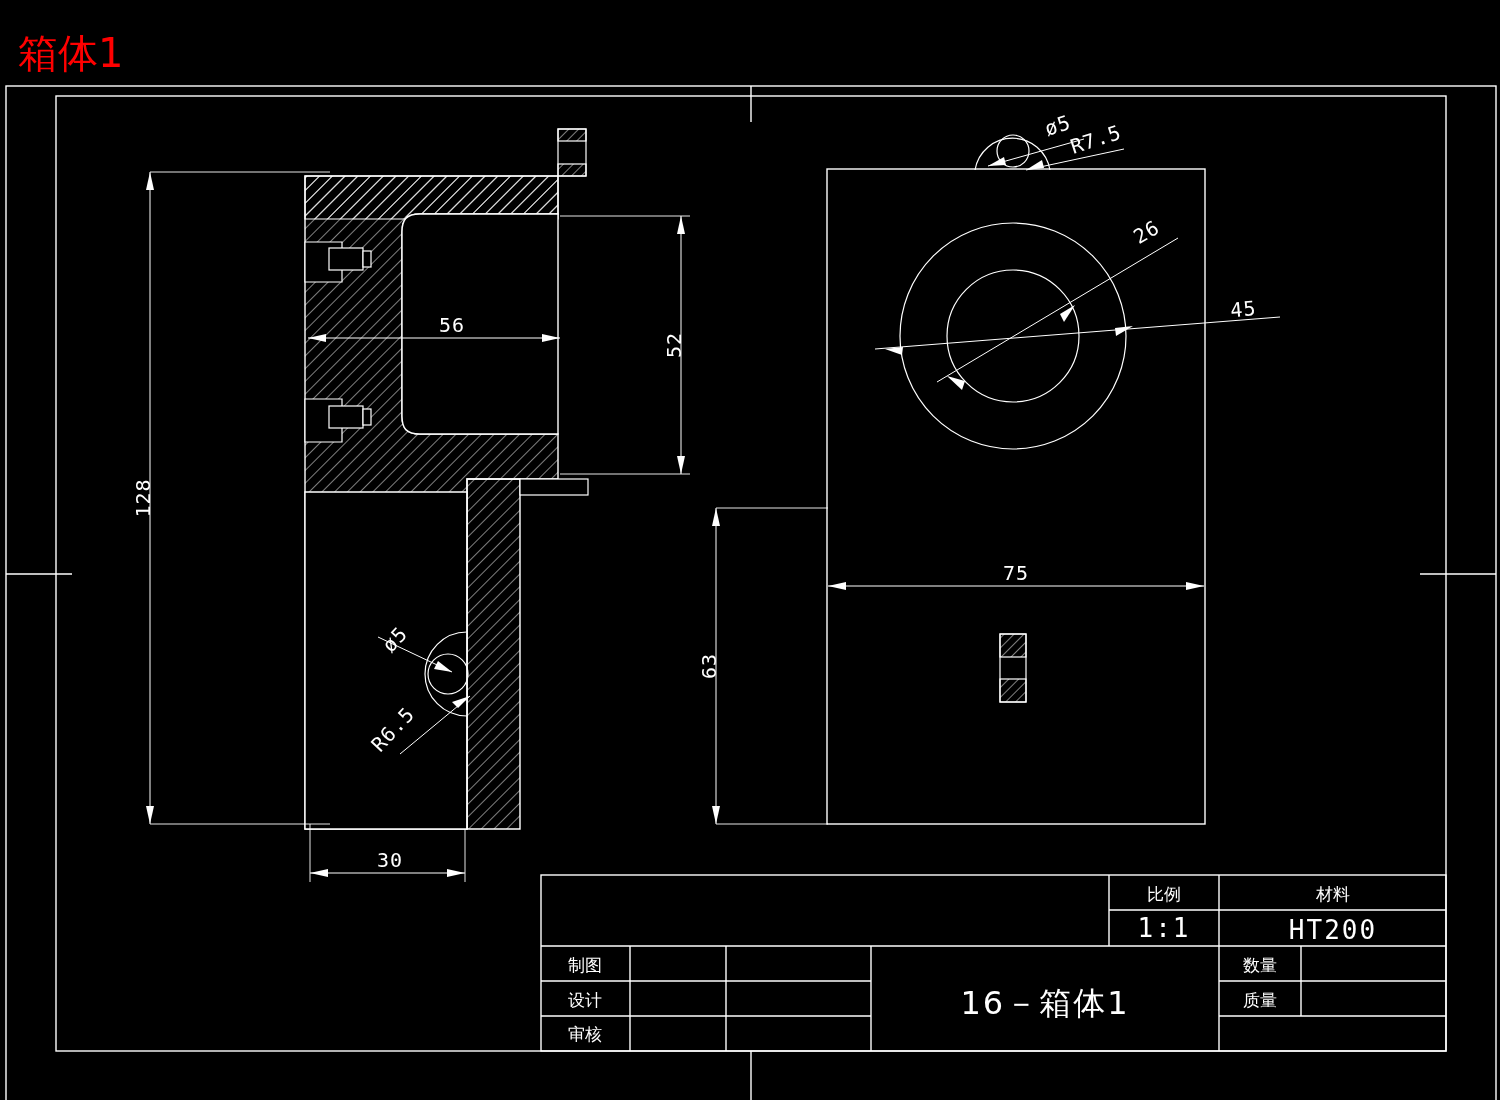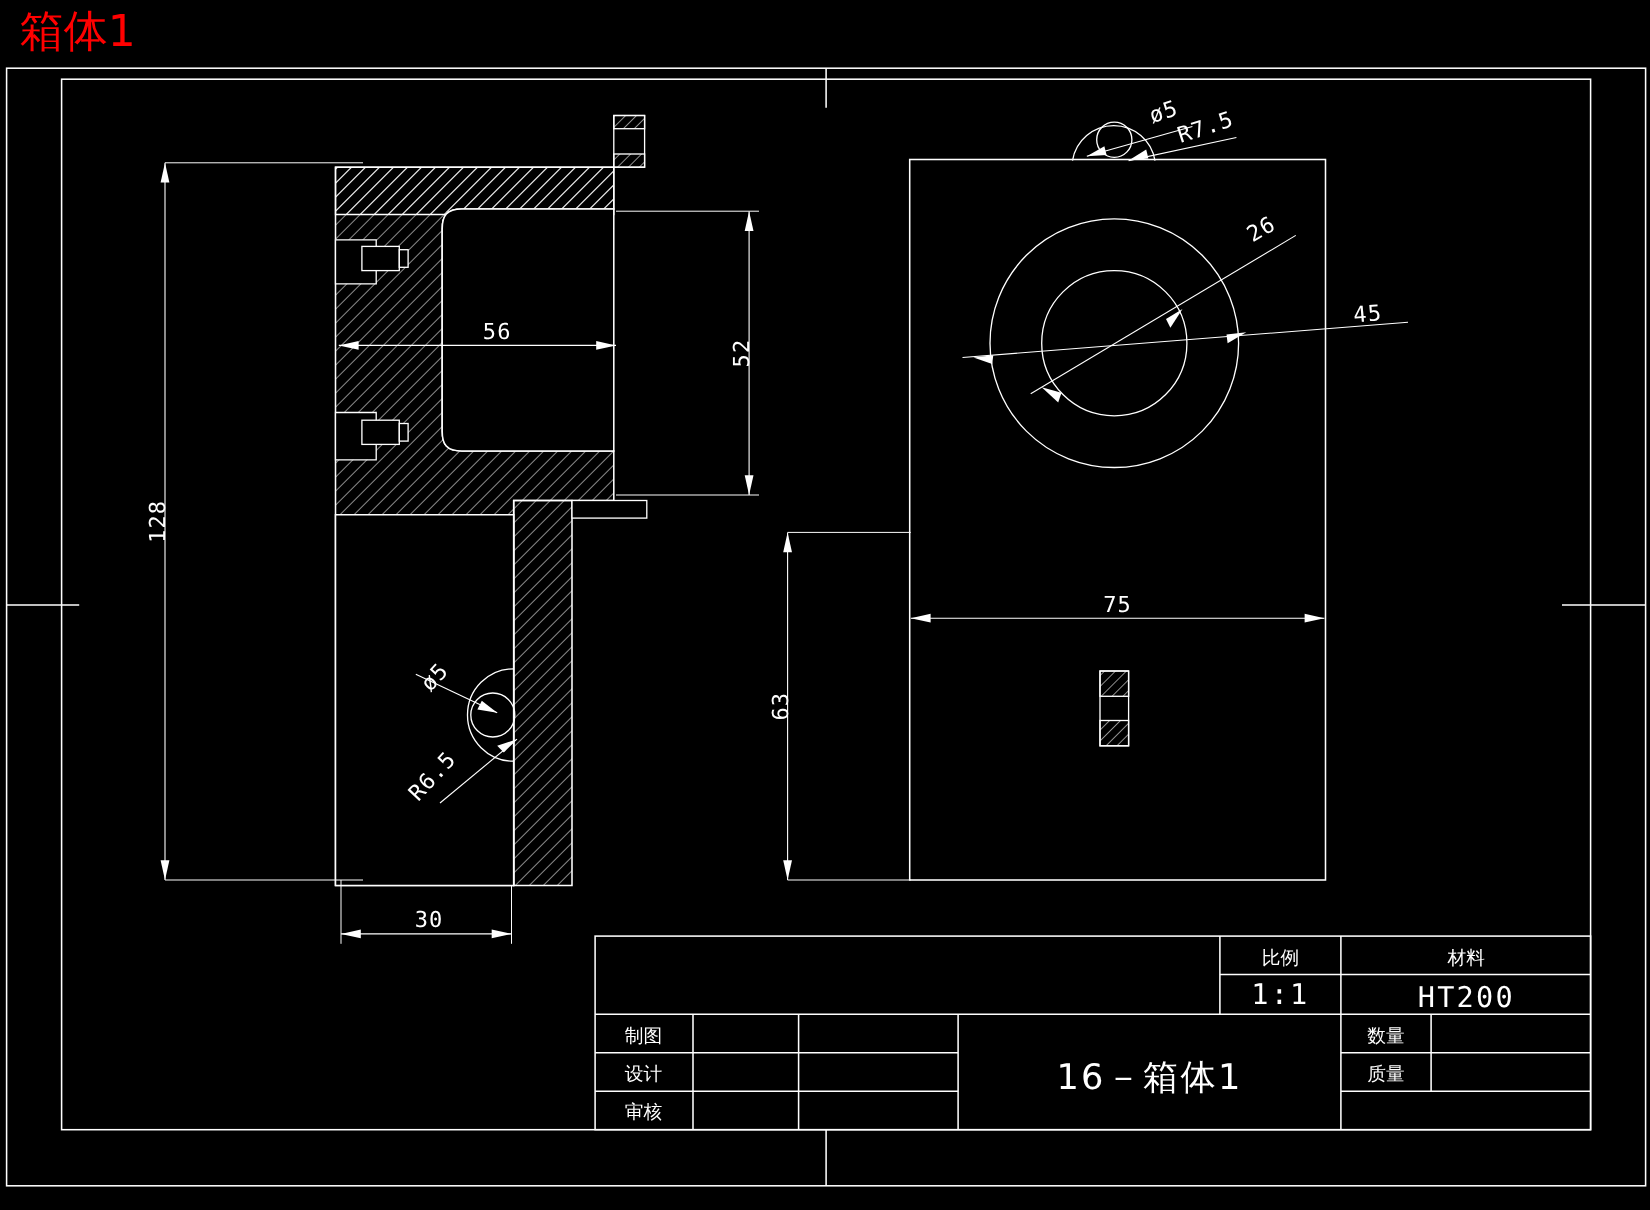--- a/index.html
+++ b/index.html
@@ -11,20 +11,21 @@
     width: 1500px;
     height: 1100px;
     overflow: hidden;
     font-family: "DejaVu Sans", sans-serif;
   }
   #stage {
     position: relative;
     width: 1500px;
     height: 988px;
     background: #000000;
+    margin-top: 24px;
   }
   #cad {
     position: absolute;
     left: 0;
     top: 0;
     width: 1500px;
     height: 1100px;
   }
   .drawing-title {
     position: absolute;

